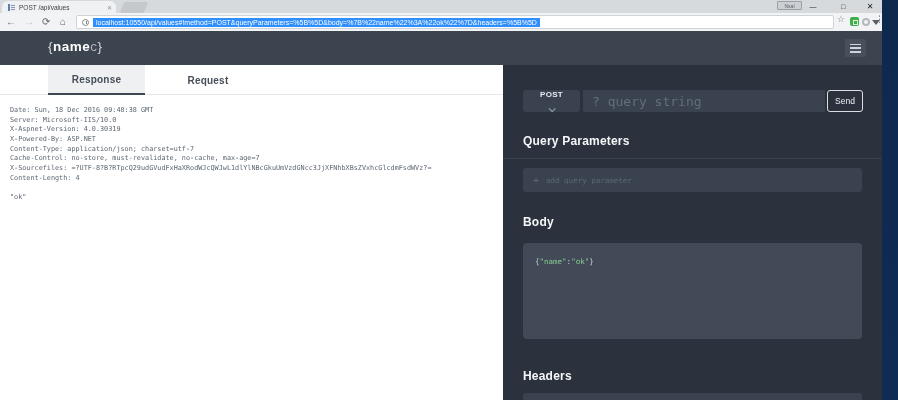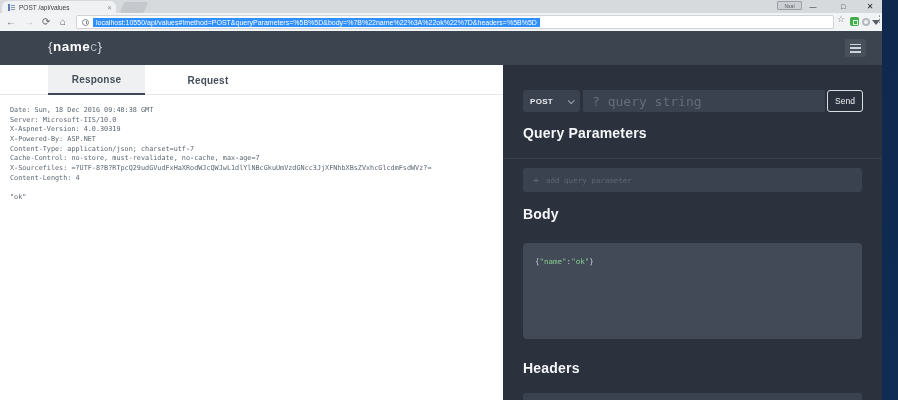--- a/index.html
+++ b/index.html
@@ -70,32 +70,32 @@
             font-size:10px; font-weight:bold; color:#464f5a; letter-spacing:0.2px; }
   .apptab.active { left:48px; width:97px; background:#eff0f2; border-bottom:2px solid #3f4755; }
   .apptab.req { left:168px; width:80px; }
   .response { position:absolute; top:41px; left:10px; width:480px;
               font-family:"DejaVu Sans Mono",monospace; font-size:6.8px; color:#5d6771; }
   .response div { height:9.7px; line-height:9.7px; white-space:nowrap; overflow:hidden; }
 
   
   .right { position:absolute; top:65px; left:503px; width:379px; height:335px; background:#2c323d; overflow:hidden; }
   .select { position:absolute; left:20px; top:25px; width:57px; height:22px; background:#3a4250;
-            border-radius:3px; display:flex; align-items:center; padding:0 7px; }
+            border-radius:3px; display:flex; align-items:center; padding:0 7px;flex-direction:column; }
   .select .mtxt { font-size:8px; font-weight:bold; color:#e8ebef; letter-spacing:0.3px; flex:1; }
   .chev { width:5px; height:5px; border-right:1.5px solid #98a1ad; border-bottom:1.5px solid #98a1ad;
           transform:rotate(45deg) translateY(-1px); }
   .qinput { position:absolute; left:80px; top:25px; width:242px; height:22px; background:#3a4250;
             border:none; border-radius:1px; padding:0 9px; color:#fff;
             font-family:"DejaVu Sans Mono",monospace; font-size:13px; outline:none; }
   .qinput::placeholder { color:#646d7a; }
   .send { position:absolute; left:324px; top:25px; width:36px; height:22px; background:transparent;
           border:1px solid #dadee3; border-radius:3px; color:#eef1f5; font-size:8.5px;
           font-family:"Liberation Sans",sans-serif; }
-  .sect { position:absolute; left:20px; font-size:14px; font-weight:bold; color:#f4f6f8; letter-spacing:0.2px; }
+  .sect { position:absolute; left:20px; font-size:12px; font-weight:bold; color:#f4f6f8; letter-spacing:0.2px;margin-top:9px; }
   .sect.qp { top:60px; }
   .sect.bd { top:141px; }
   .sect.hd { top:295px; }
   .divider { position:absolute; left:0; width:379px; height:1px; background:#3a414d; }
   .divider.d1 { top:93px; }
   .add-btn { position:absolute; left:20px; width:339px; height:24px; background:#3a4250; border:none;
              border-radius:3px; display:flex; align-items:center; padding:0 10px; text-align:left;
              font-family:"DejaVu Sans Mono",monospace; font-size:7.5px; color:#5d6673; }
   .add-btn .plus { font-size:10px; margin-right:7px; color:#5d6673; }
   .add-btn.aq { top:103px; }

